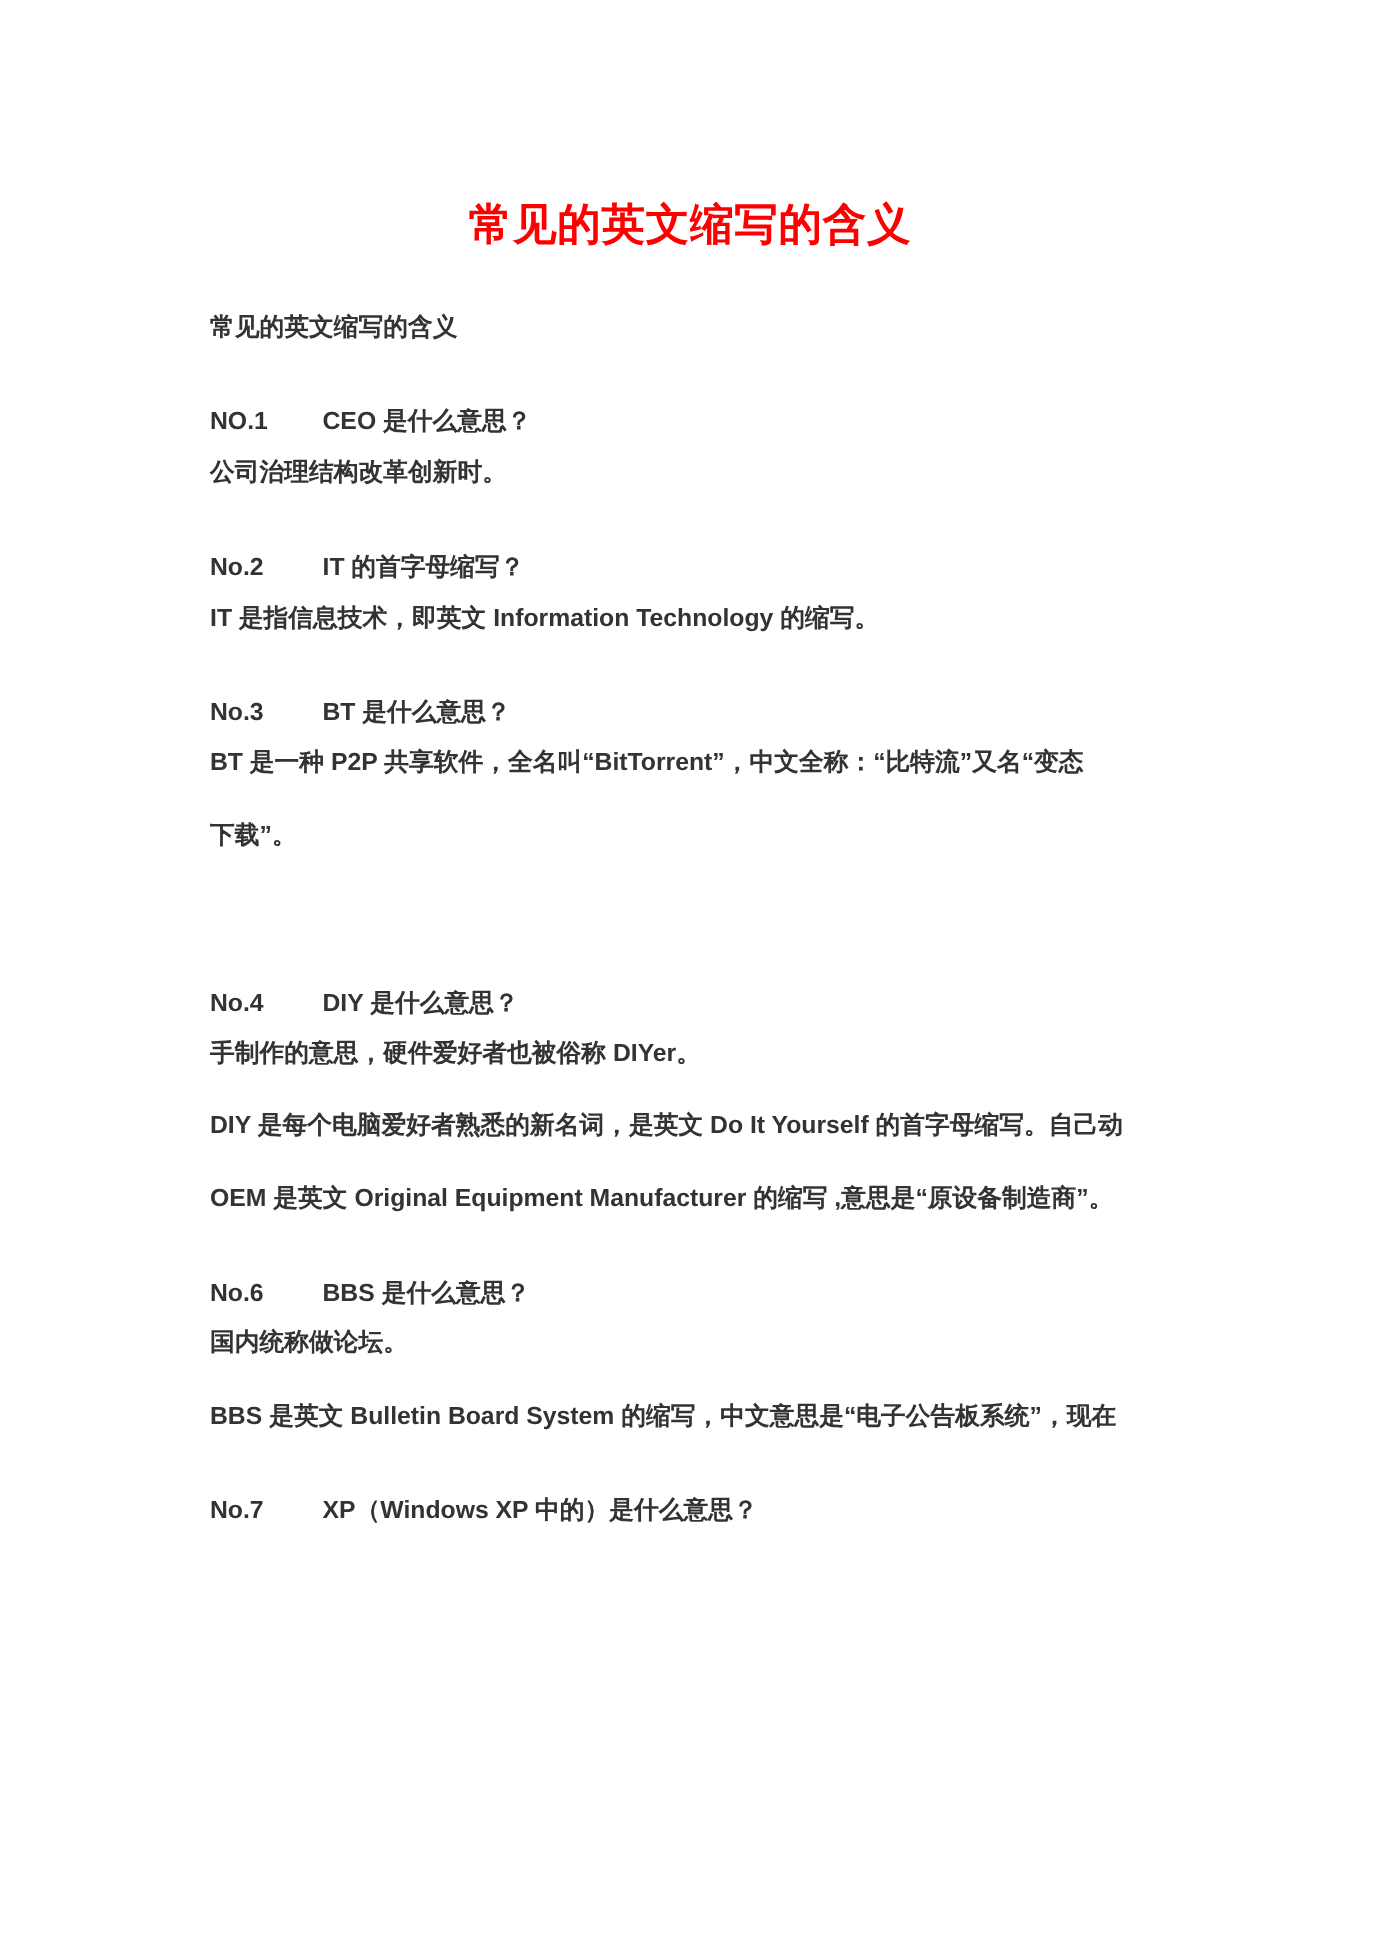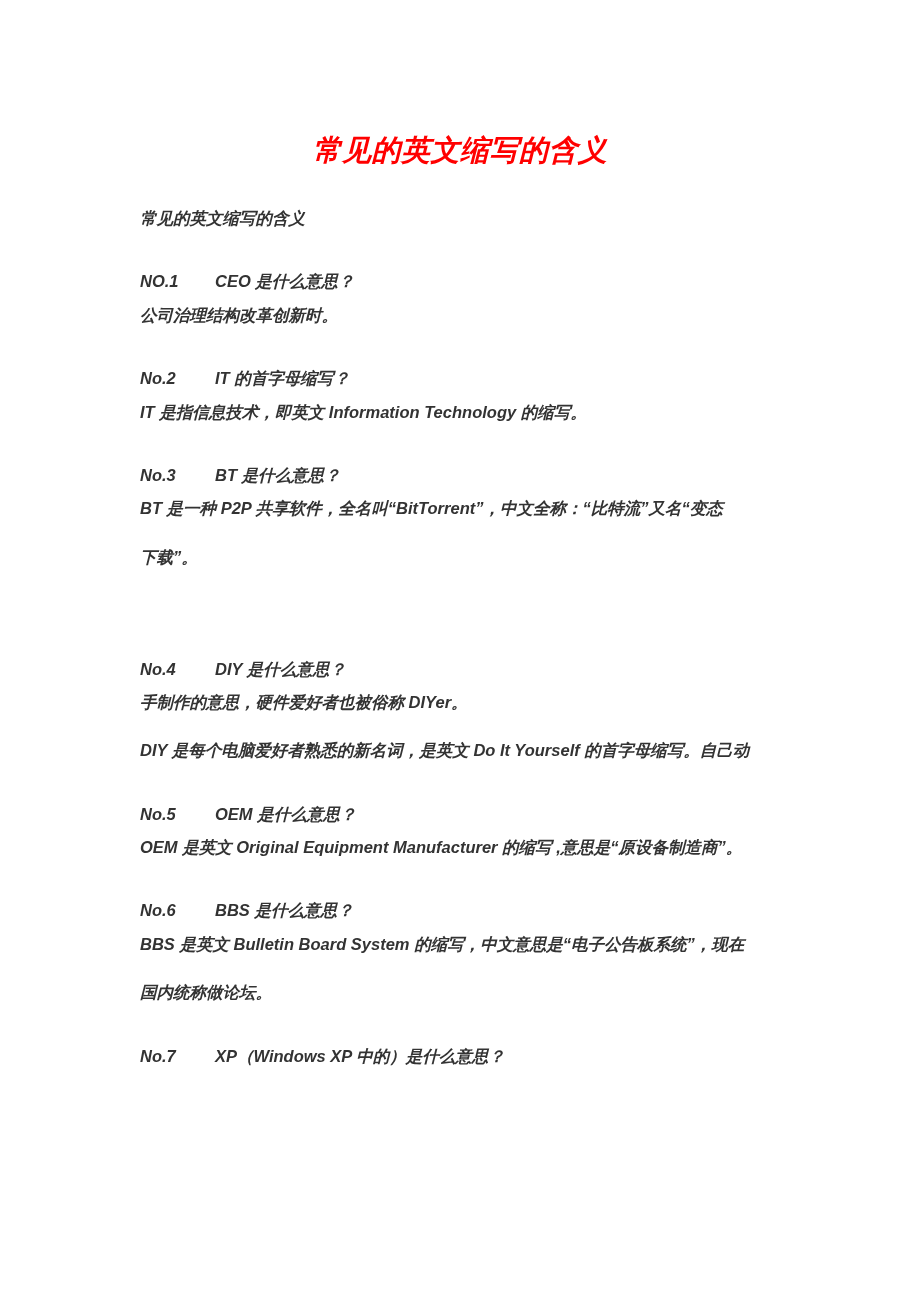--- a/index.html
+++ b/index.html
@@ -14,21 +14,20 @@
       overflow: hidden;
       font-family: "Liberation Sans", "DejaVu Sans", sans-serif;
     }
     .page {
       position: absolute;
       left: 0;
       top: 0;
       width: 920px;
       height: 1302px;
       background: #ffffff;
-      font-style: italic;
     }
     .title {
       position: absolute;
       left: 0;
       top: 130px;
       width: 920px;
       text-align: center;
       font-size: 29px;
       font-weight: bold;
       color: #ff0000;
@@ -81,28 +80,25 @@
     <div class="line">BT 是一种 P2P 共享软件，全名叫“BitTorrent”，中文全称：“比特流”又名“变态</div>
     <div class="line">下载”。</div>
     <div class="line blank"></div>
 
     <div class="line">
       <span class="q-num">No.4</span><span>DIY 是什么意思？</span>
     </div>
     <div class="line">手制作的意思，硬件爱好者也被俗称 DIYer。</div>
     <div class="line">DIY 是每个电脑爱好者熟悉的新名词，是英文 Do It Yourself 的首字母缩写。自己动</div>
 
-    <div class="line">
-      <span class="q-num">No.5</span><span>OEM 是什么意思？</span>
-    </div>
     <div class="line">OEM 是英文 Original Equipment Manufacturer 的缩写 ,意思是“原设备制造商”。</div>
 
     <div class="line">
       <span class="q-num">No.6</span><span>BBS 是什么意思？</span>
     </div>
+    <div class="line">国内统称做论坛。</div>
     <div class="line">BBS 是英文 Bulletin Board System 的缩写，中文意思是“电子公告板系统”，现在</div>
-    <div class="line">国内统称做论坛。</div>
 
     <div class="line">
       <span class="q-num">No.7</span><span>XP（Windows XP 中的）是什么意思？</span>
     </div>
   </div>
 </div>
 
 </body></html>

